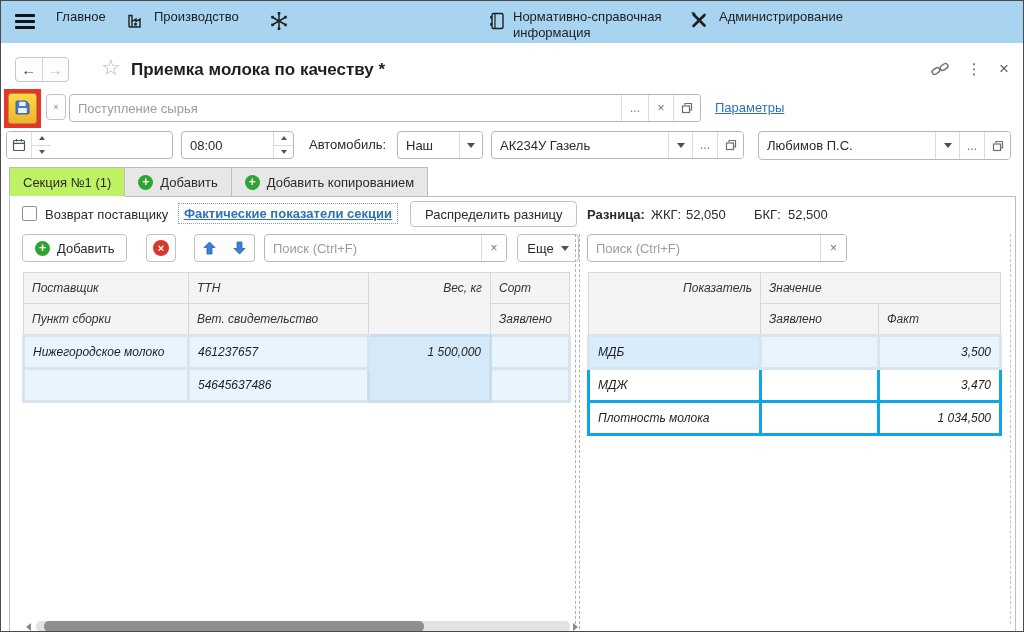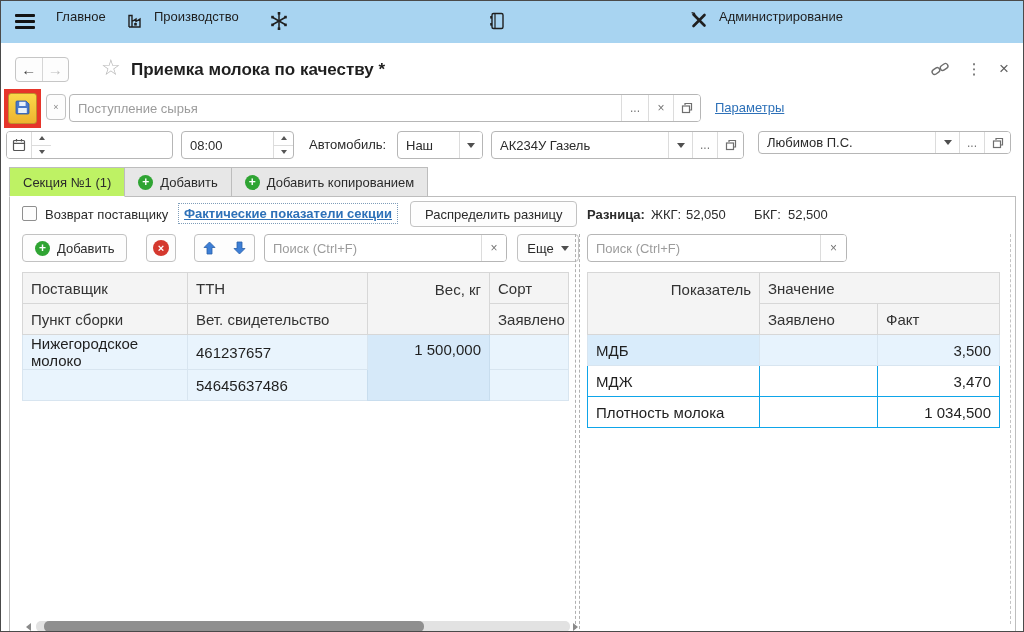--- a/index.html
+++ b/index.html
@@ -44,24 +44,24 @@
   
   .tabs{left:8px;top:166px;height:30px;display:flex;z-index:3;}
   .tab{display:flex;align-items:center;padding:0 13px;border:1px solid #bdbdbd;background:#e7e7e7;margin-left:-1px;gap:7px;cursor:pointer;}
   .tab.active{background:#bef264;border-bottom:1px solid #fff;margin-left:0;z-index:4;}
   
   .panel{left:8px;top:195px;width:1007px;height:437px;border:1px solid #bdbdbd;border-bottom:none;background:#fff;}
   .checkbox{width:15px;height:15px;border:1px solid #8f8f8f;border-radius:2px;background:#fdfdfd;cursor:pointer;}
   .ind-link{font-weight:bold;padding:2px 5px;border:1px dotted #7f9db9;}
   .diff-val{color:#2b2b2b;}
   
-  table.grid{border-collapse:collapse;table-layout:fixed;font-size:15px;}
+  table.grid{border-collapse:collapse;table-layout:fixed;font-size:12px;font-style:italic;}
   .grid th{background:#f4f4f4;border:1px solid #d7d7d7;font-weight:normal;text-align:left;padding:0 8px;height:30px;color:#333;vertical-align:middle;}
   .grid th.span2{vertical-align:top;padding-top:8px;text-align:right;}
-  .grid td{border:1px solid #0ea5e9;padding:0 8px;height:30px;color:#1f1f1f;vertical-align:middle;background:#fff;}
+  .grid td{border:3px solid #0ea5e9;padding:0 8px;height:30px;color:#1f1f1f;vertical-align:middle;background:#fff;}
   .grid td.num{text-align:right;}
   .ltab td{background:#e9f4fd;border-color:#d8e5f0;}
   .ltab td.wcell{background:#d6e9f9;vertical-align:top;line-height:30px;border-color:#c8ddee;}
   .rtab tr.sel td{background:#e7f3fd;border-color:#d8e5f0;}
   .rtab tr.sel td.first{background:#d9ecfb;}
   
   .vsplit{border-left:1px dashed #b0b0b0;border-right:1px dashed #b0b0b0;width:5px;}
   .vdash{border-left:1px dashed #c4c4c4;width:0;}
   .hscroll{height:11px;background:#e2e2e2;border-radius:5px;}
   .hthumb{position:absolute;top:0;height:11px;background:#8f8f8f;border-radius:5px;}
@@ -108,20 +108,21 @@
     </span>
 
     <span class="mi-ico" style="left:487px;">
       <svg width="18" height="20" viewBox="0 0 18 20">
           <rect x="4" y="2.5" width="11" height="15" rx="1.5" fill="none" stroke="#1f1f1f" stroke-width="1.4"></rect>
           <line x1="7" y1="2.5" x2="7" y2="17.5" stroke="#1f1f1f" stroke-width="1.2"></line>
           <rect x="2.2" y="5" width="1.8" height="2.6" fill="#1f1f1f"></rect>
           <rect x="2.2" y="12" width="1.8" height="2.6" fill="#1f1f1f"></rect>
         </svg>
     </span>
+    <span class="mi-label" style="left:512px;width:160px;">Нормативно-справочная информация</span>
 
     <span class="mi-ico" style="left:688px;">
       <svg width="20" height="20" viewBox="0 0 20 20">
           <path d="M4.5 3.5 L15.5 14.5" stroke="#1f1f1f" stroke-width="2.6" stroke-linecap="round"></path>
           <path d="M15.5 4 L4.5 15" stroke="#1f1f1f" stroke-width="2.6" stroke-linecap="round"></path>
           <path d="M2.6 1.6 L5.4 2.2 L6 5" fill="none" stroke="#1f1f1f" stroke-width="1.3"></path>
         </svg>
     </span>
     <span class="mi-label" style="left:718px;">Администрирование</span>
   </div>
@@ -216,21 +217,21 @@
       </span>
     <span class="seg" style="width:24px;">...</span>
     <span class="seg" style="width:25px;">
       <svg width="12" height="12" viewBox="0 0 12 12" fill="none" stroke="#6e6e6e" stroke-width="1.2">
           <path d="M4 3 V1.5 H10.5 V8 H9"></path>
           <rect x="1.5" y="4" width="7" height="6.5"></rect>
         </svg>
     </span>
   </div>
 
-  <div class="abs field" style="left:757px;top:130px;width:253px;height:23px;">
+  <div class="abs field" style="left:757px;top:130px;width:253px;height:29px;">
     <input value="Любимов П.С." style="">
     <span class="seg" style="width:23px;">
         <i class="tri-d"></i>
       </span>
     <span class="seg" style="width:24px;">...</span>
     <span class="seg" style="width:25px;">
       <svg width="12" height="12" viewBox="0 0 12 12" fill="none" stroke="#6e6e6e" stroke-width="1.2">
           <path d="M4 3 V1.5 H10.5 V8 H9"></path>
           <rect x="1.5" y="4" width="7" height="6.5"></rect>
         </svg>

